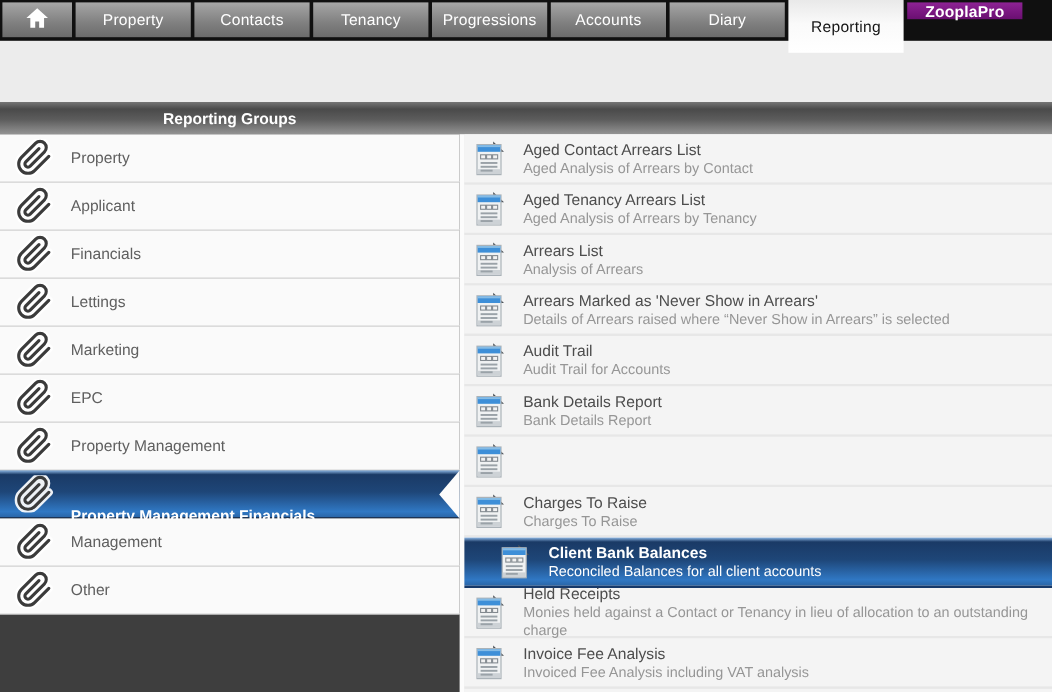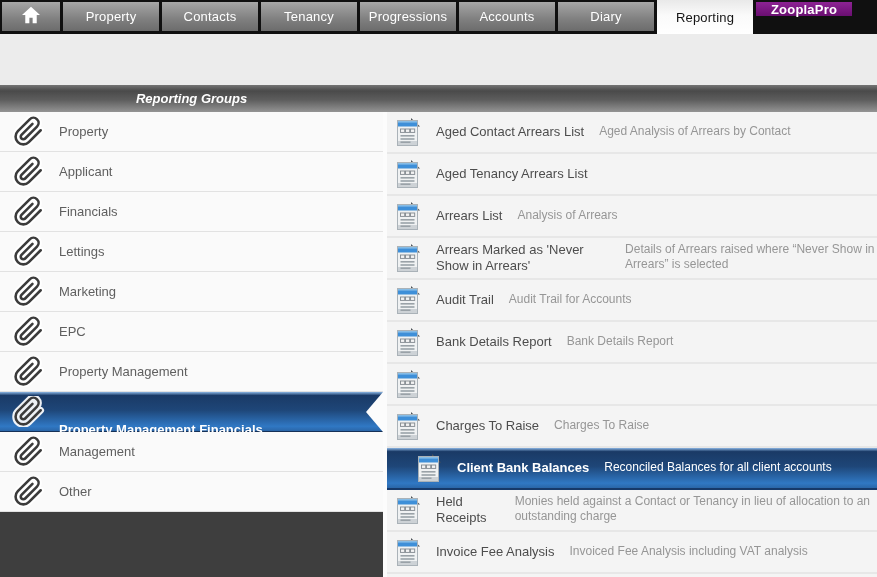--- a/index.html
+++ b/index.html
@@ -6,28 +6,28 @@
   html,body { width:877px; height:577px; overflow:hidden; }
   body { font-family:"Liberation Sans", sans-serif; background:#ececec; }
   .app { position:relative; width:877px; height:577px; background:#ececec; overflow:hidden; }
 
   
   .navbar { position:absolute; top:0; left:0; right:0; height:34px; background:#101010; display:flex; align-items:flex-start; }
   .tab { width:96px; height:29px; margin:2px 0 0 3px; display:flex; align-items:center; justify-content:center;
          font-size:13px; color:#fff; cursor:pointer; letter-spacing:.2px;
          background:linear-gradient(180deg,#a8a8a8 0%,#9e9e9e 12%,#7f7f7f 60%,#6c6c6c 100%); }
   .tab.home { width:58px; margin-left:2px; }
-  .tab.active { height:34px; margin-top:0; color:#141414;
+  .tab.active { height:44px; margin-top:0; color:#141414;
          background:linear-gradient(180deg,#e9e9e9 0%,#fafafa 45%,#ffffff 100%); }
   .tab.brand { height:14px; font-weight:bold;
          background:linear-gradient(180deg,#8d2394 0%,#7a1781 55%,#6a0f71 100%); }
 
   
   .groupbar { position:absolute; top:85px; left:0; right:0; height:27px;
-         background:linear-gradient(180deg,#757575 0%,#4a4a4a 22%,#5d5d5d 55%,#949494 100%);font-style:italic; }
+         background:linear-gradient(180deg,#757575 0%,#4a4a4a 22%,#5d5d5d 55%,#949494 100%); }
   .groupbar-title { position:absolute; left:0; top:0; width:383px; height:27px; line-height:27px;
          text-align:center; color:#ffffff; font-size:13px; font-weight:bold; }
 
   
   .panel-gap { position:absolute; left:383px; top:112px; width:4px; bottom:0; background:#fcfcfc; }
 
   
   .left-panel { position:absolute; top:112px; left:0; width:383px; bottom:0; background:#3e3e3e; }
   .group-row { position:relative; height:40px; background:#fafafa; border-bottom:1px solid #e2e2e2;
          display:flex; align-items:center; cursor:pointer; }
@@ -37,23 +37,23 @@
          background:linear-gradient(180deg,#8cb6e4 0%,#1a3a66 9%,#1e4678 46%,#3078c4 88%,#2a66a8 100%); }
   .group-row.selected .group-label { color:#ffffff; font-weight:bold;margin-top:36px; }
   .notch { position:absolute; right:0; top:50%; transform:translateY(-50%); width:0; height:0;
          border-top:20px solid transparent; border-bottom:20px solid transparent; border-right:17px solid #fcfcfc; }
 
   
   .right-panel { position:absolute; top:112px; left:387px; right:0; bottom:0; background:#f4f4f4; }
   .report-row { height:42px; background:#f4f4f4; border-bottom:2px solid #e7e7e7;
          display:flex; align-items:center; padding-left:6px; cursor:pointer; }
   .report-row .ricon { flex:0 0 auto; margin:0 14px 0 2px; display:flex; }
-  .report-text { display:flex; justify-content:center; }
+  .report-text { display:flex; flex-direction:column; justify-content:center; }
   .report-title { font-size:13px; color:#4d4d4d; line-height:16px; }
-  .report-desc { font-size:12px; color:#969696; line-height:15px;margin-left:15px; }
+  .report-desc { font-size:12px; color:#969696; line-height:15px; }
   .report-row.selected { border-bottom-color:#16396a;
          background:linear-gradient(180deg,#8cb6e4 0%,#1a3a66 9%,#1e4678 46%,#3078c4 88%,#2a66a8 100%);padding-left:27px; }
   .report-row.selected .report-title { color:#ffffff; font-weight:bold; }
   .report-row.selected .report-desc { color:#ffffff; }
 </style>
 </head>
 <body>
 
 <div class="app">
   <div class="navbar">
@@ -234,20 +234,21 @@
         <rect x="5.5" y="12" width="4.2" height="3.4" fill="#f2f2f2" stroke="#82898f" stroke-width="0.9"></rect>
         <rect x="10.5" y="12" width="4.2" height="3.4" fill="#f2f2f2" stroke="#82898f" stroke-width="0.9"></rect>
         <rect x="15.5" y="12" width="4.2" height="3.4" fill="#f2f2f2" stroke="#82898f" stroke-width="0.9"></rect>
         <rect x="5.5" y="18" width="14" height="1.6" fill="#9aa2a8"></rect>
         <rect x="5.5" y="21.2" width="14" height="1.6" fill="#9aa2a8"></rect>
         <rect x="5.5" y="24.4" width="10" height="1.6" fill="#9aa2a8"></rect>
       </svg>
     </span>
     <span class="report-text">
       <span class="report-title">Aged Tenancy Arrears List</span>
+      <span class="report-desc">Aged Analysis of Arrears by Tenancy</span>
     </span>
   </div>
 
   <div class="report-row">
     <span class="ricon">
       <svg width="27" height="30" viewBox="0 0 27 30">
         <polygon points="16,1 25,9.5 16,9.5" fill="#4c5257"></polygon>
         <rect x="2.5" y="3.5" width="20" height="25" fill="#f0f2f3" stroke="#aab2b8" stroke-width="1"></rect>
         <rect x="3" y="24" width="19" height="4" fill="#cdd2d6"></rect>
         <rect x="3" y="4" width="19" height="5.5" fill="#3e8fd8"></rect>

